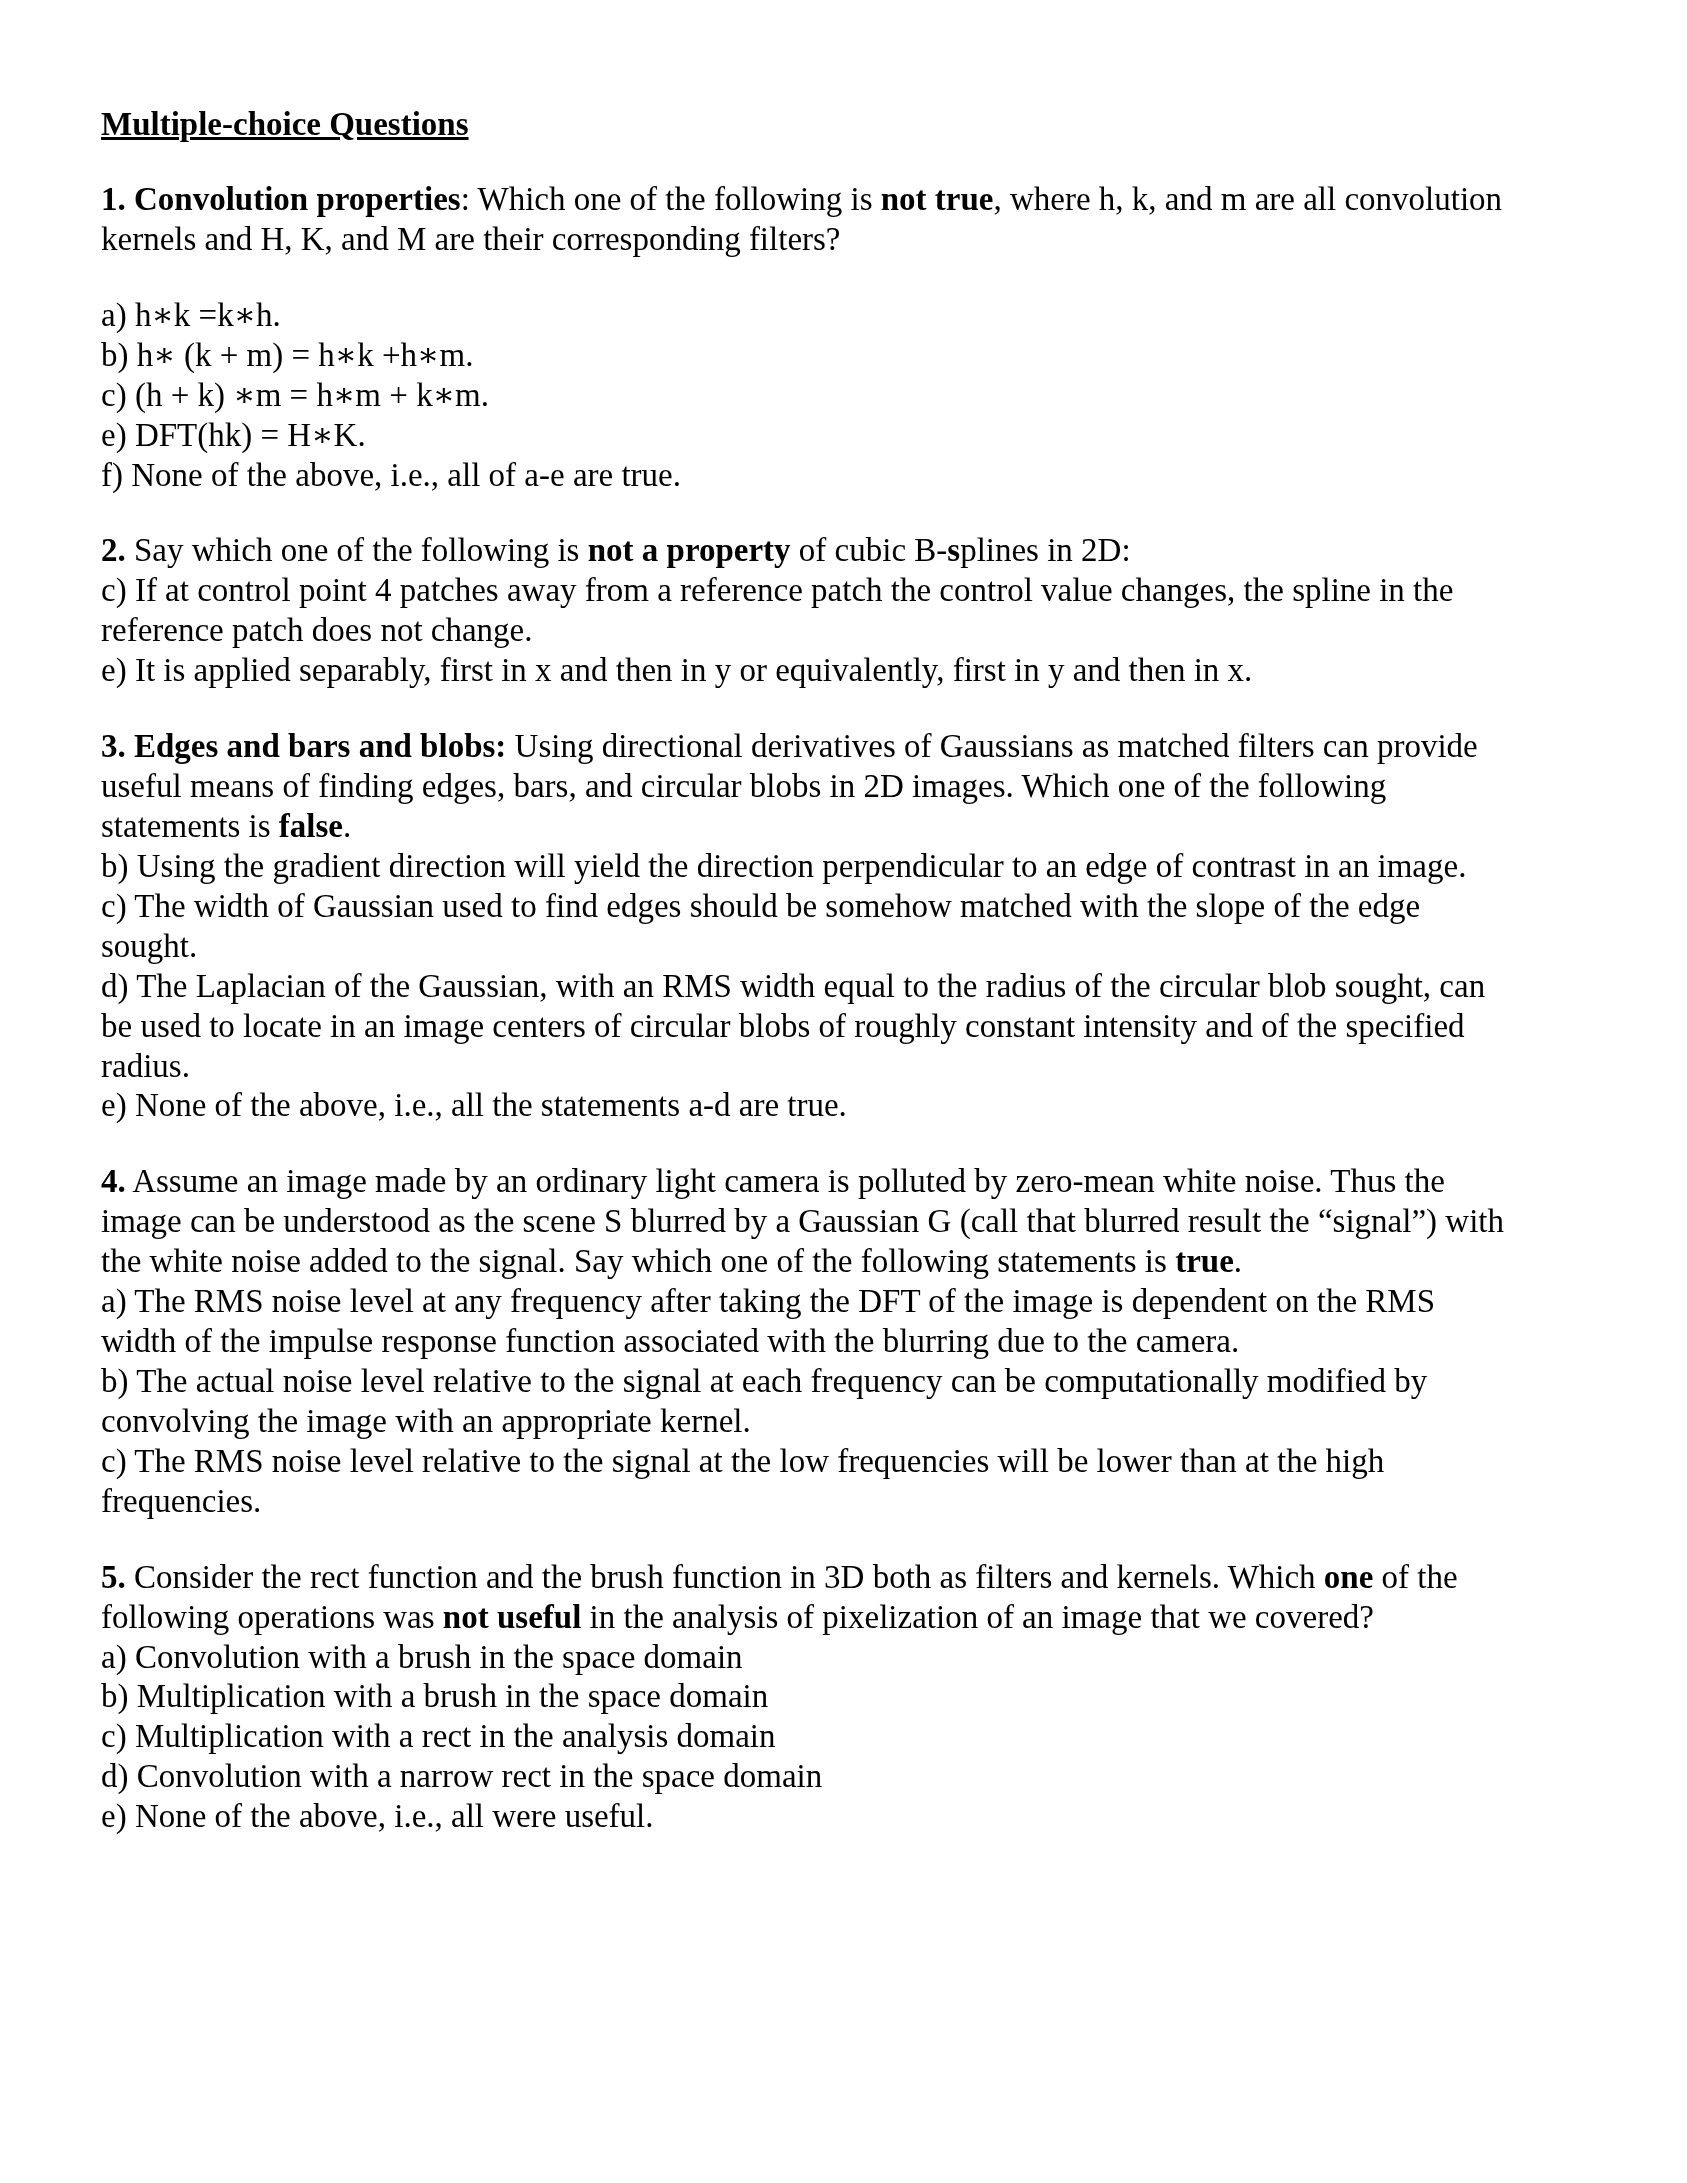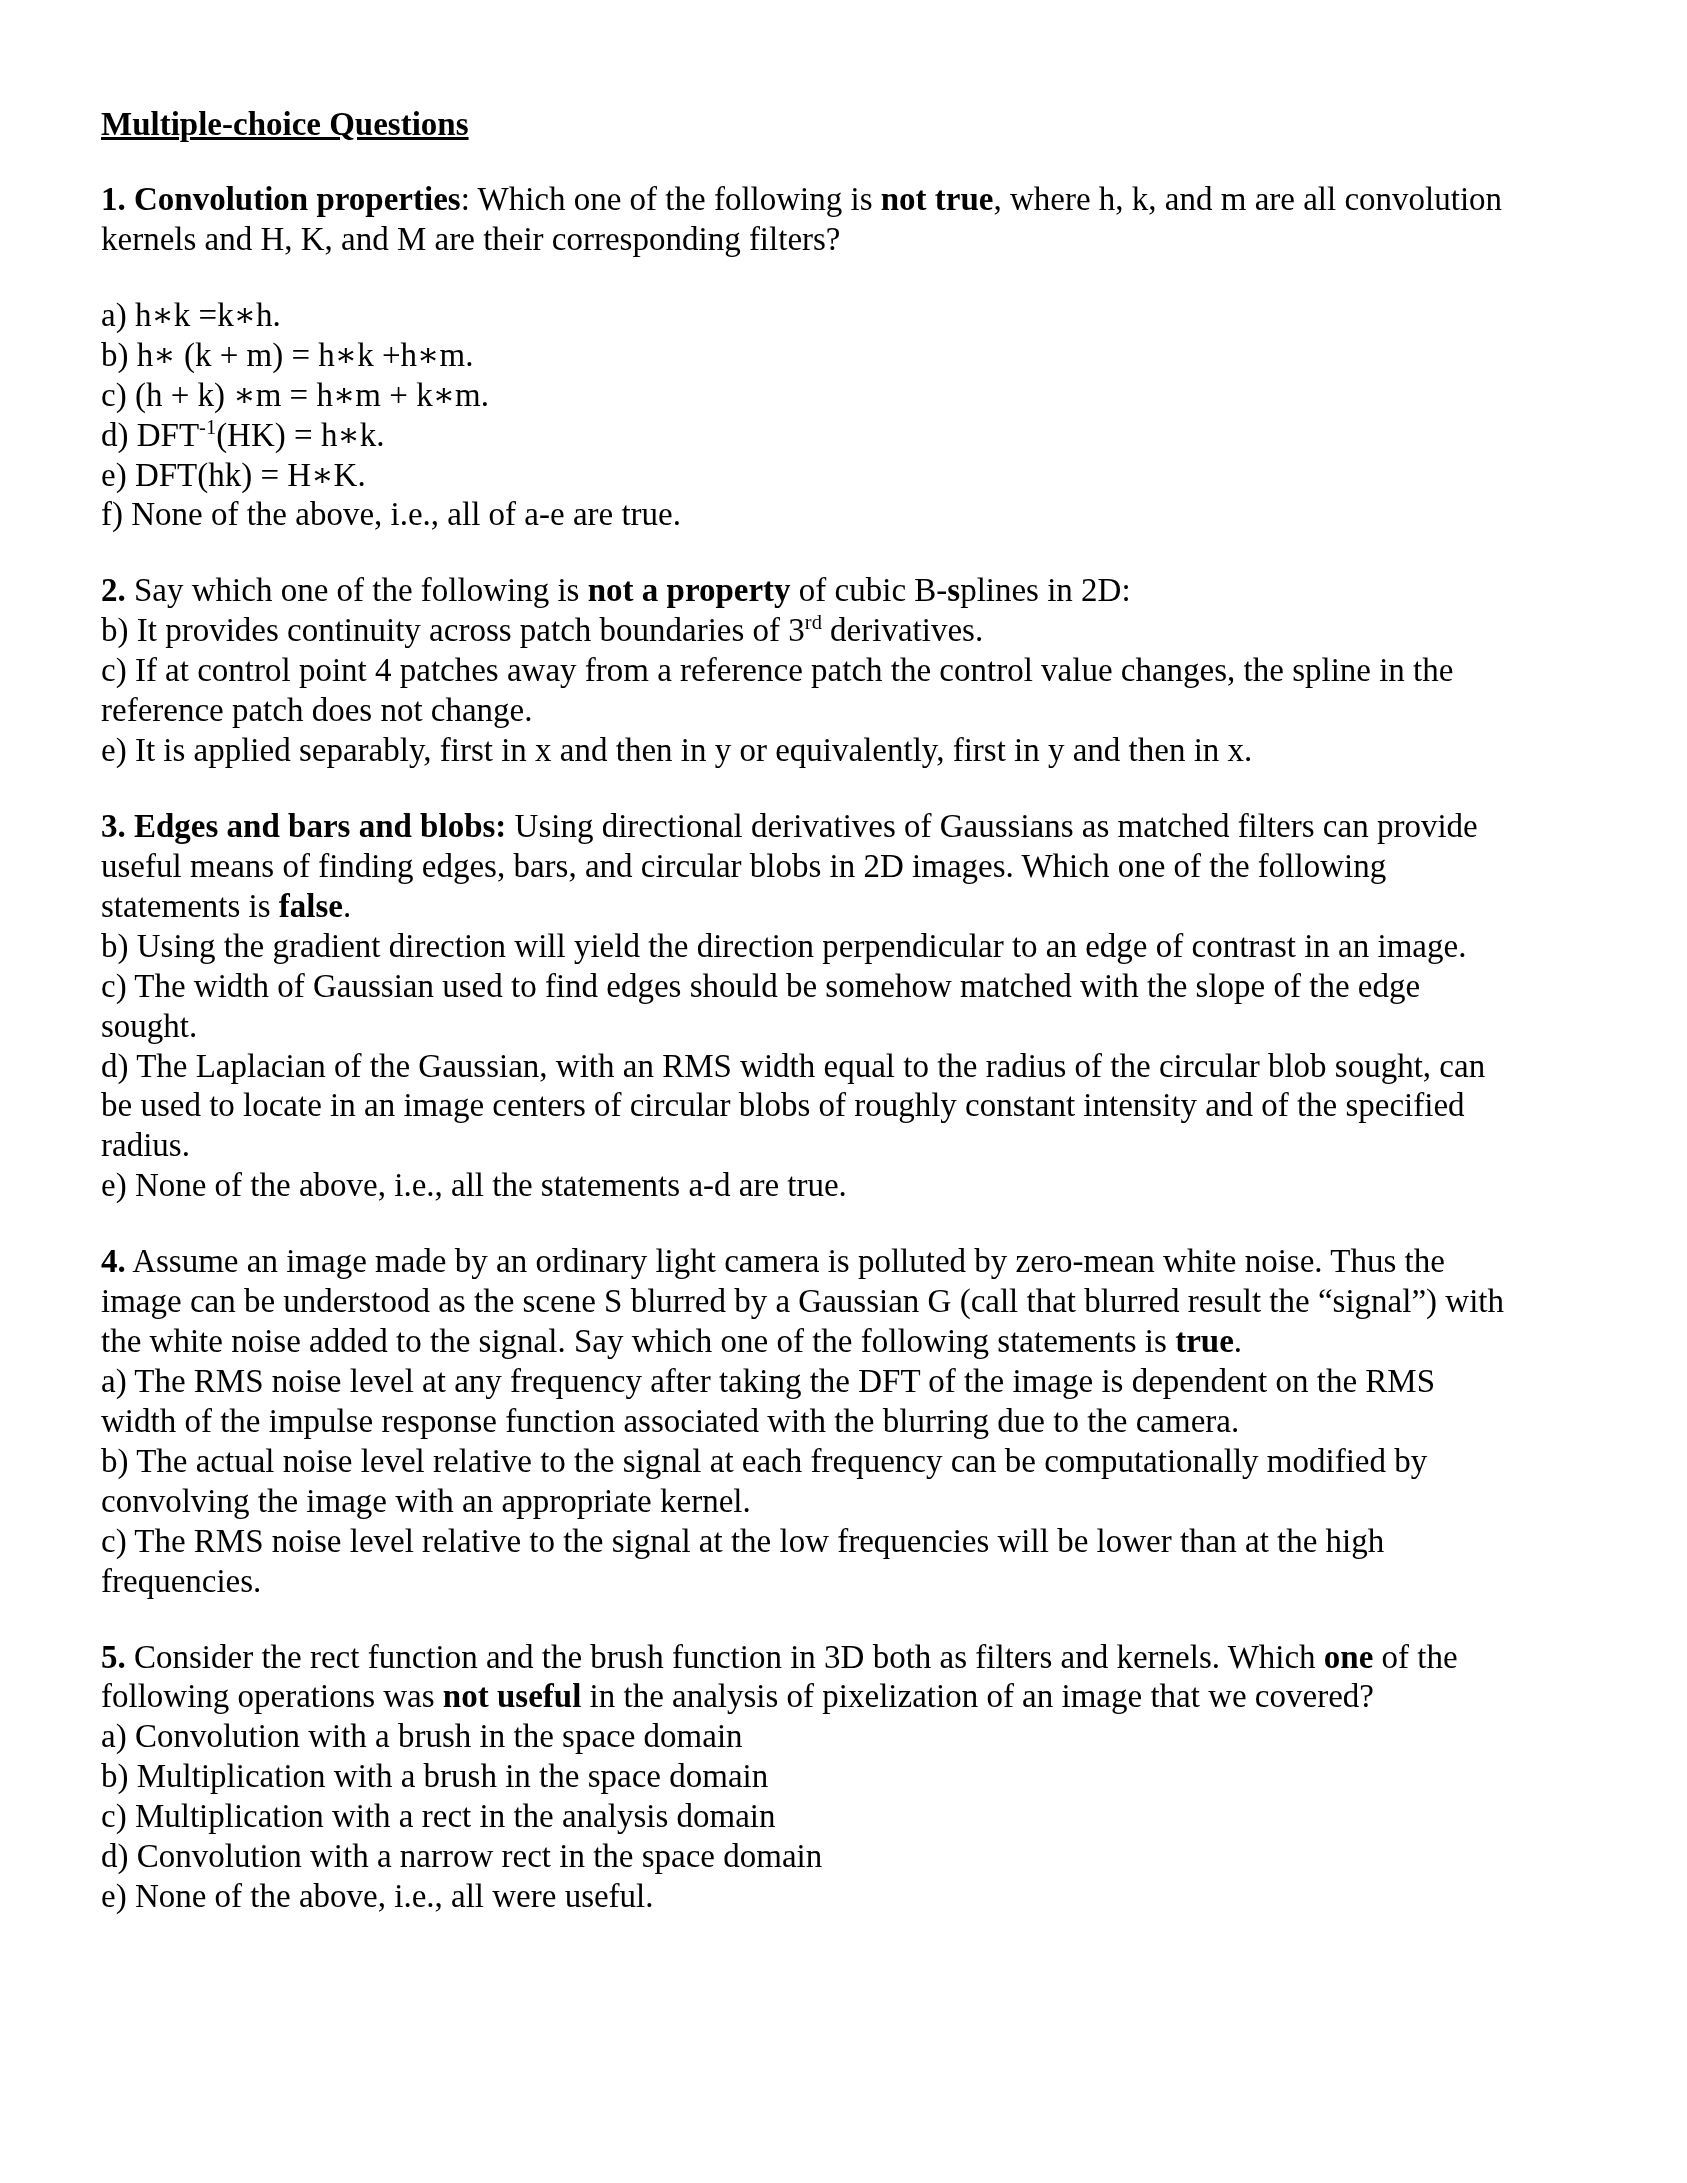--- a/index.html
+++ b/index.html
@@ -36,27 +36,25 @@
 <body>
 
 <div class="page">
   <div class="doc-title">Multiple-choice Questions</div>
   <div id="questions">
       <div class="question">
         <p class="intro spaced"><span class="b">1. Convolution properties</span><span>: Which one of the following is </span><span class="b">not true</span><span>, where h, k, and m are all convolution kernels and H, K, and M are their corresponding filters?</span></p>
         <p class="option"><span>a) h∗k =k∗h.</span></p>
         <p class="option"><span>b) h∗ (k + m) = h∗k +h∗m.</span></p>
         <p class="option"><span>c) (h + k) ∗m = h∗m  + k∗m.</span></p>
-        <p class="option"><span>d) DFT</span><sup>-1</sup><span>(HK) = h∗k.</span></p>
         <p class="option"><span>e) DFT(hk) = H∗K.</span></p>
         <p class="option"><span>f) None of the above, i.e., all of a-e are true.</span></p>
       </div>
       <div class="question">
         <p class="intro"><span class="b">2.</span><span> Say which one of the following is </span><span class="b">not a property</span><span> of cubic B-</span><span class="b">s</span><span>plines in 2D:</span></p>
-        <p class="option"><span>b) It provides continuity across patch boundaries of 3</span><sup>rd</sup><span> derivatives.</span></p>
         <p class="option"><span>c) If at control point 4 patches away from a reference patch the control value changes, the spline in the reference patch does not change.</span></p>
         <p class="option"><span>e) It is applied separably, first in x and then in y or equivalently, first in y and then in x.</span></p>
       </div>
       <div class="question">
         <p class="intro"><span class="b">3. Edges and bars and blobs:</span><span> Using directional derivatives of Gaussians as matched filters can provide useful means of finding edges, bars, and circular blobs in 2D images. Which one of the following statements is </span><span class="b">false</span><span>.</span></p>
         <p class="option"><span>b) Using the gradient direction will yield the direction perpendicular to an edge of contrast in an image.</span></p>
         <p class="option"><span>c) The width of Gaussian used to find edges should be somehow matched with the slope of the edge sought.</span></p>
         <p class="option"><span>d) The Laplacian of the Gaussian, with an RMS width equal to the radius of the circular blob sought, can be used to locate in an image centers of circular blobs of roughly constant intensity and of the specified radius.</span></p>
         <p class="option"><span>e) None of the above, i.e., all the statements a-d are true.</span></p>
       </div>

